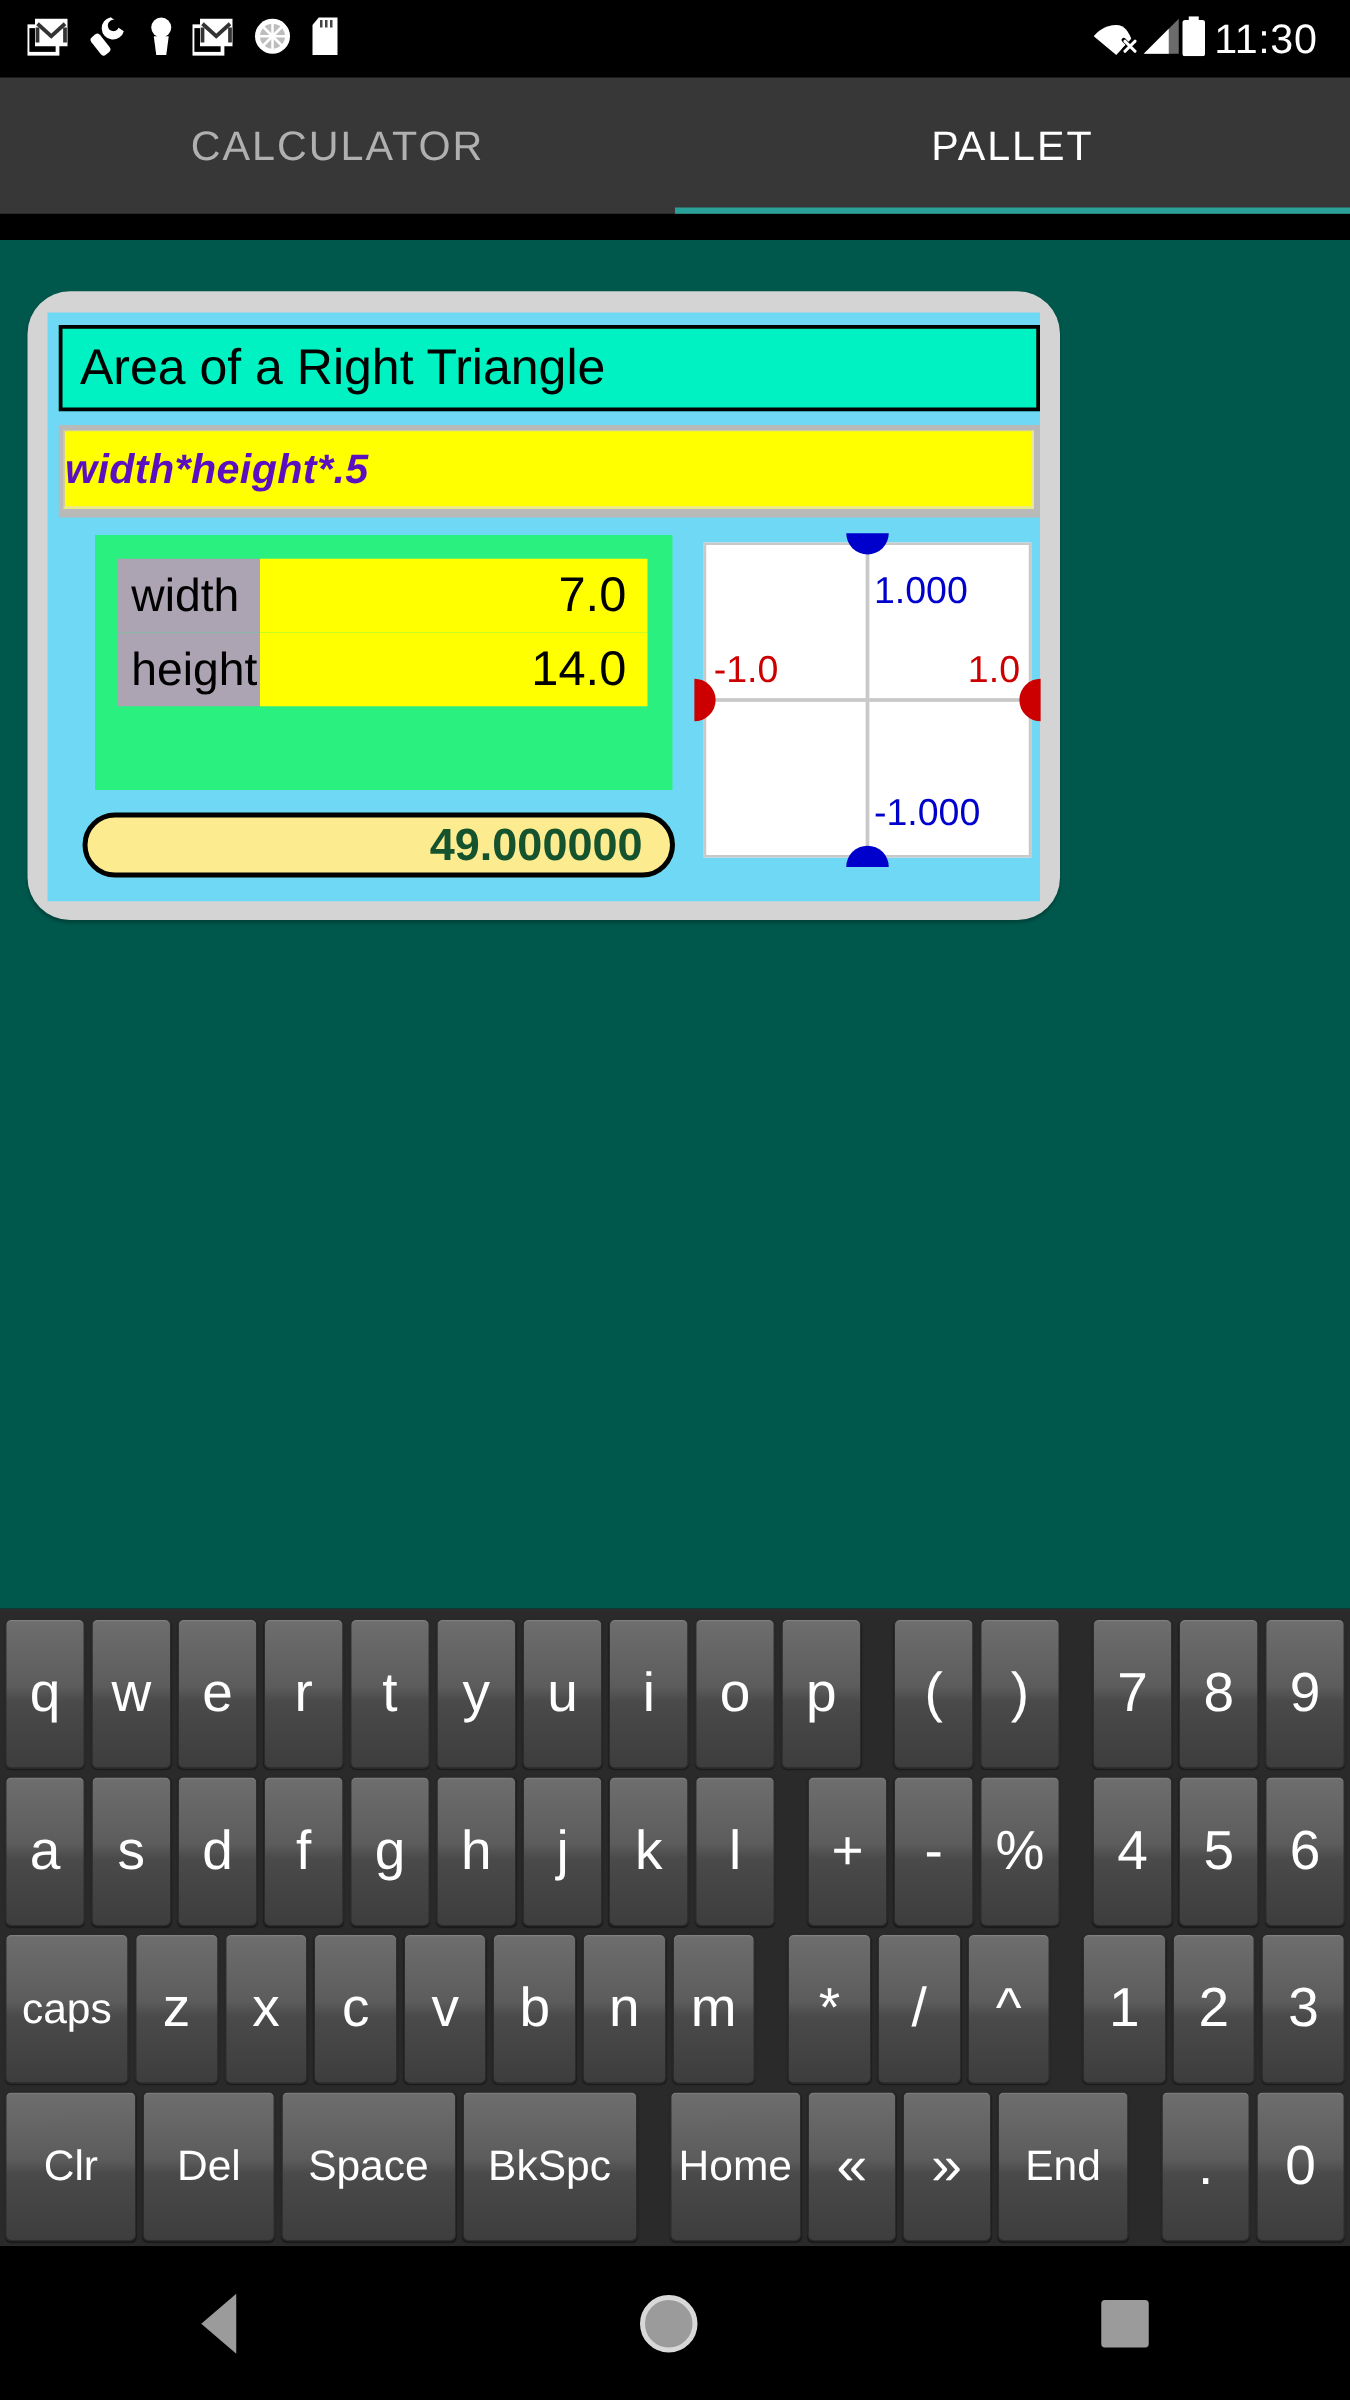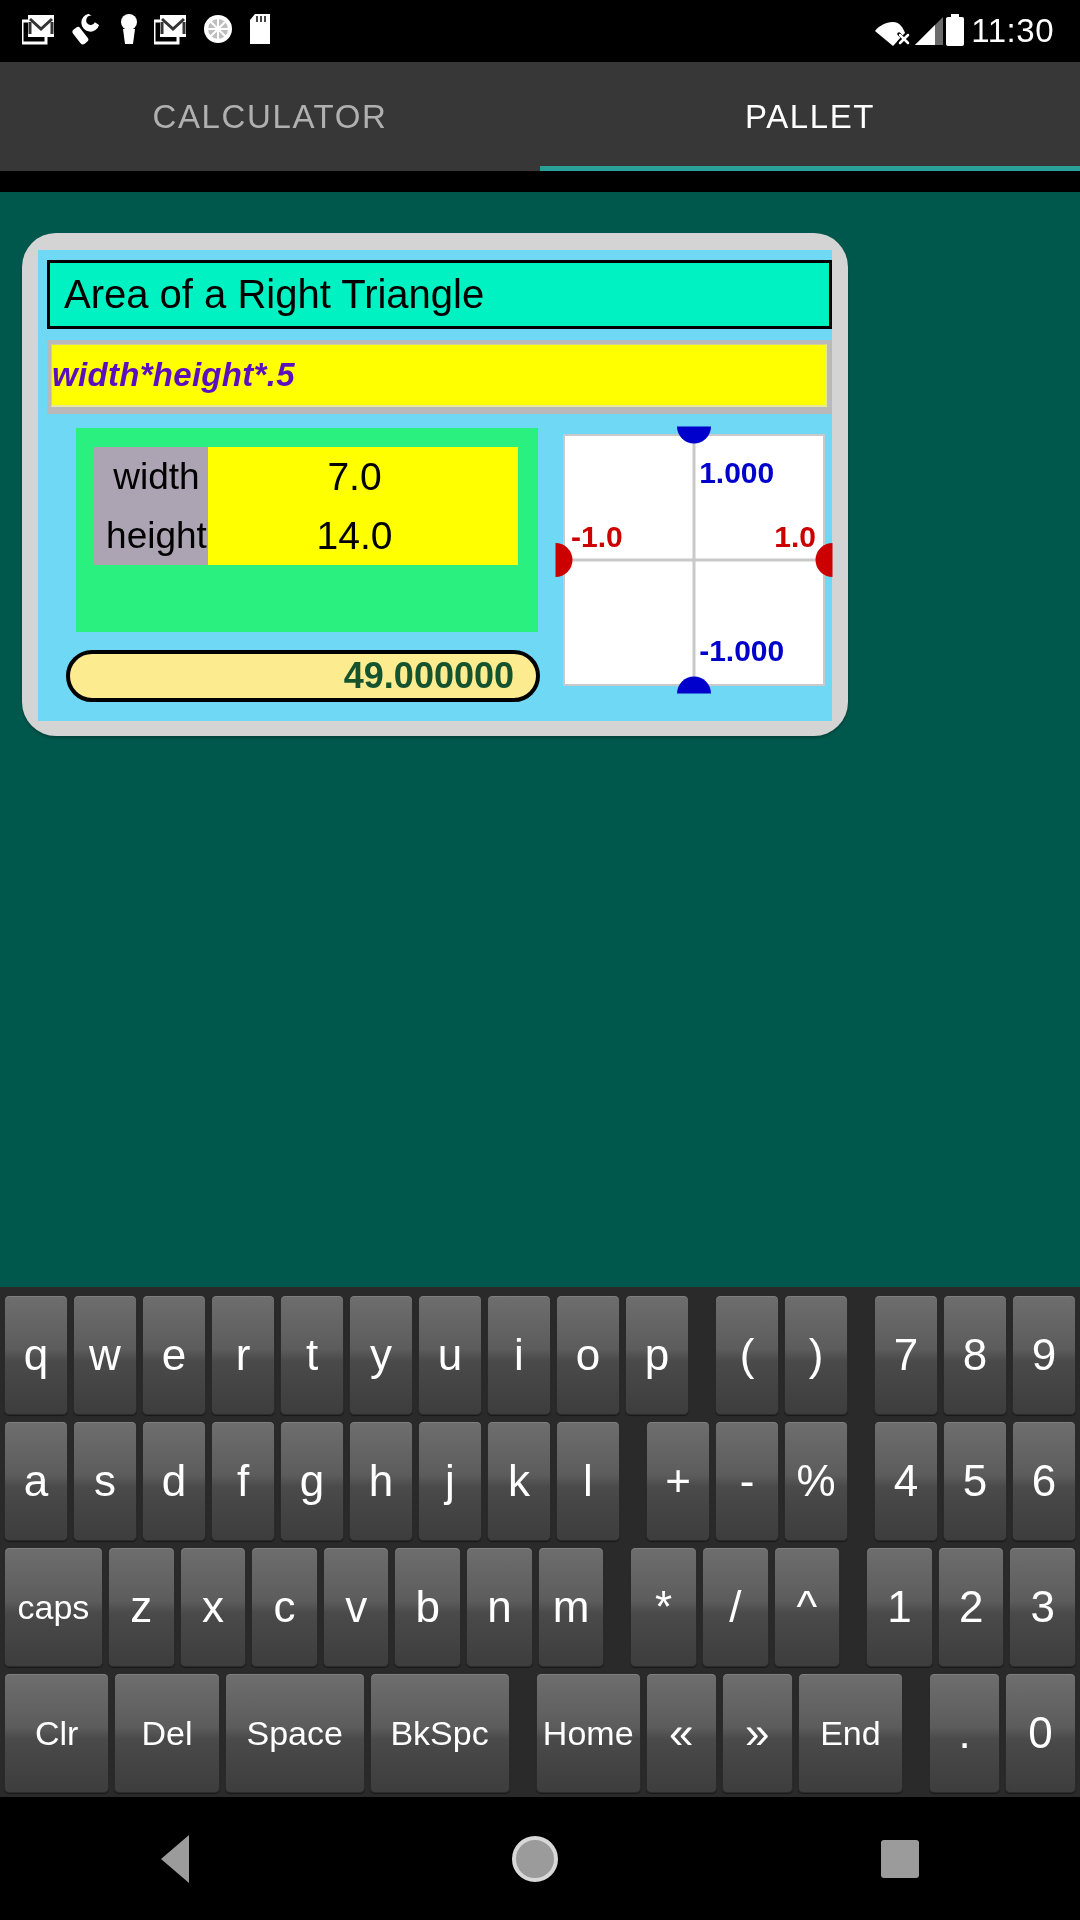--- a/index.html
+++ b/index.html
@@ -10,21 +10,21 @@
     overflow:hidden;
     position:relative;
   }
 
   
   .statusbar{
     position:absolute; left:0; top:0; width:1080px; height:62px;
     background:#000; display:flex; align-items:center;
   }
   .sb-left{ display:flex; align-items:center; gap:14px; padding-left:22px; }
-  .sb-right{ margin-left:auto; display:flex; align-items:flex-end; gap:0; padding-right:26px; }
+  .sb-right{ margin-left:auto; display:flex; align-items:center; gap:0; padding-right:26px; }
   .sb-ico{ display:block; }
   .sb-clock{
     color:#fff; font-size:33px; letter-spacing:.5px;
     font-family:"Liberation Sans", sans-serif; padding-left:6px;
   }
 
   
   .tabbar{
     position:absolute; left:0; top:62px; width:1080px; height:109px;
     background:#373737; display:flex;
@@ -80,21 +80,21 @@
 
   
   .vars-panel{
     position:absolute; left:38px; top:178px; width:462px; height:204px;
     background:#2af080;
   }
   .vars-table{
     position:absolute; left:18px; top:19px; width:424px;
     border-collapse:collapse;
   }
-  .vars-table td{ height:59px; vertical-align:middle;text-align:center; }
+  .vars-table td{ height:59px; vertical-align:middle; }
   .v-name{
     background:#aca3b3; color:#000; font-size:37px;
     padding-left:11px; width:114px; white-space:nowrap;
   }
   .v-val{
     background:#ffff00; color:#000; font-size:39px;
     text-align:right; padding-right:17px;
   }
 
   
@@ -122,21 +122,21 @@
   .mk-left{
     left:-1px; top:50%; transform:translate(-50%,-50%);
     width:17px; height:34px; background:#cc0000;
     border-radius:0 34px 34px 0;
   }
   .mk-right{
     right:-1px; top:50%; transform:translate(50%,-50%);
     width:17px; height:34px; background:#cc0000;
     border-radius:34px 0 0 34px;
   }
-  .lbl{ position:absolute; font-size:30px; font-weight:bold; white-space:nowrap; }
+  .lbl{ position:absolute; font-size:30px; font-weight:normal; white-space:nowrap; }
   .lbl-top{ color:#0000cc; left:52%; top:20px; }
   .lbl-bot{ color:#0000cc; left:52%; bottom:16px; }
   .lbl-left{ color:#cc0000; left:6px; top:50%; transform:translateY(-118%); }
   .lbl-right{ color:#cc0000; right:7px; top:50%; transform:translateY(-118%); }
 
   
   .result-field{
     position:absolute; left:28px; top:400px; width:474px; height:52px;
     background:#fdeb90; border:4px solid #000; border-radius:26px;
     display:flex; align-items:center; justify-content:flex-end;

